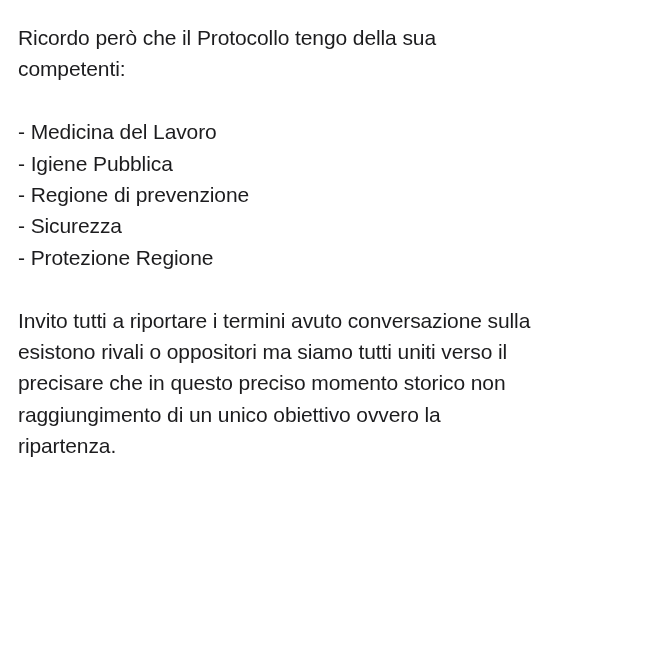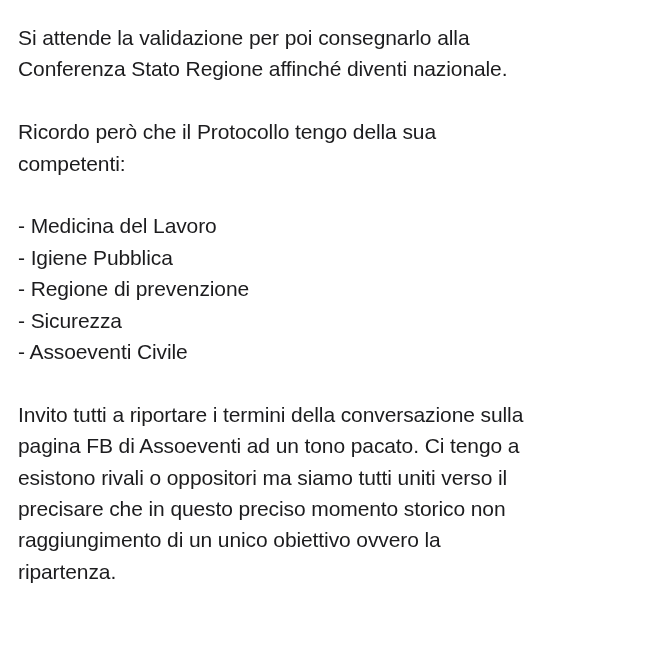--- a/index.html
+++ b/index.html
@@ -38,39 +38,34 @@
     }
     .list li {
       display: block;
       white-space: nowrap;
     }
   </style>
 </head>
 <body>
 
 <div class="post">
-  <p class="para">
-    <span class="line">Si attende la validazione per poi consegnarlo alla</span>
-    <span class="line">Conferenza Stato Regione affinché diventi nazionale.</span>
-  </p>
 
   <p class="para">
     <span class="line">Ricordo però che il Protocollo tengo della sua</span>
     <span class="line">competenti:</span>
   </p>
 
   <ul class="list">
     <li>- Medicina del Lavoro</li>
     <li>- Igiene Pubblica</li>
     <li>- Regione di prevenzione</li>
     <li>- Sicurezza</li>
-    <li>- Assoeventi Civile</li>
+    <li>- Protezione Regione</li>
   </ul>
 
   <p class="para">
-    <span class="line">Invito tutti a riportare i termini della conversazione sulla</span>
-    <span class="line">pagina FB di Assoeventi ad un tono pacato. Ci tengo a</span>
+    <span class="line">Invito tutti a riportare i termini avuto conversazione sulla</span>
     <span class="line">esistono rivali o oppositori ma siamo tutti uniti verso il</span>
     <span class="line">precisare che in questo preciso momento storico non</span>
     <span class="line">raggiungimento di un unico obiettivo ovvero la</span>
     <span class="line">ripartenza.</span>
   </p>
 </div>
 
 </body></html>

